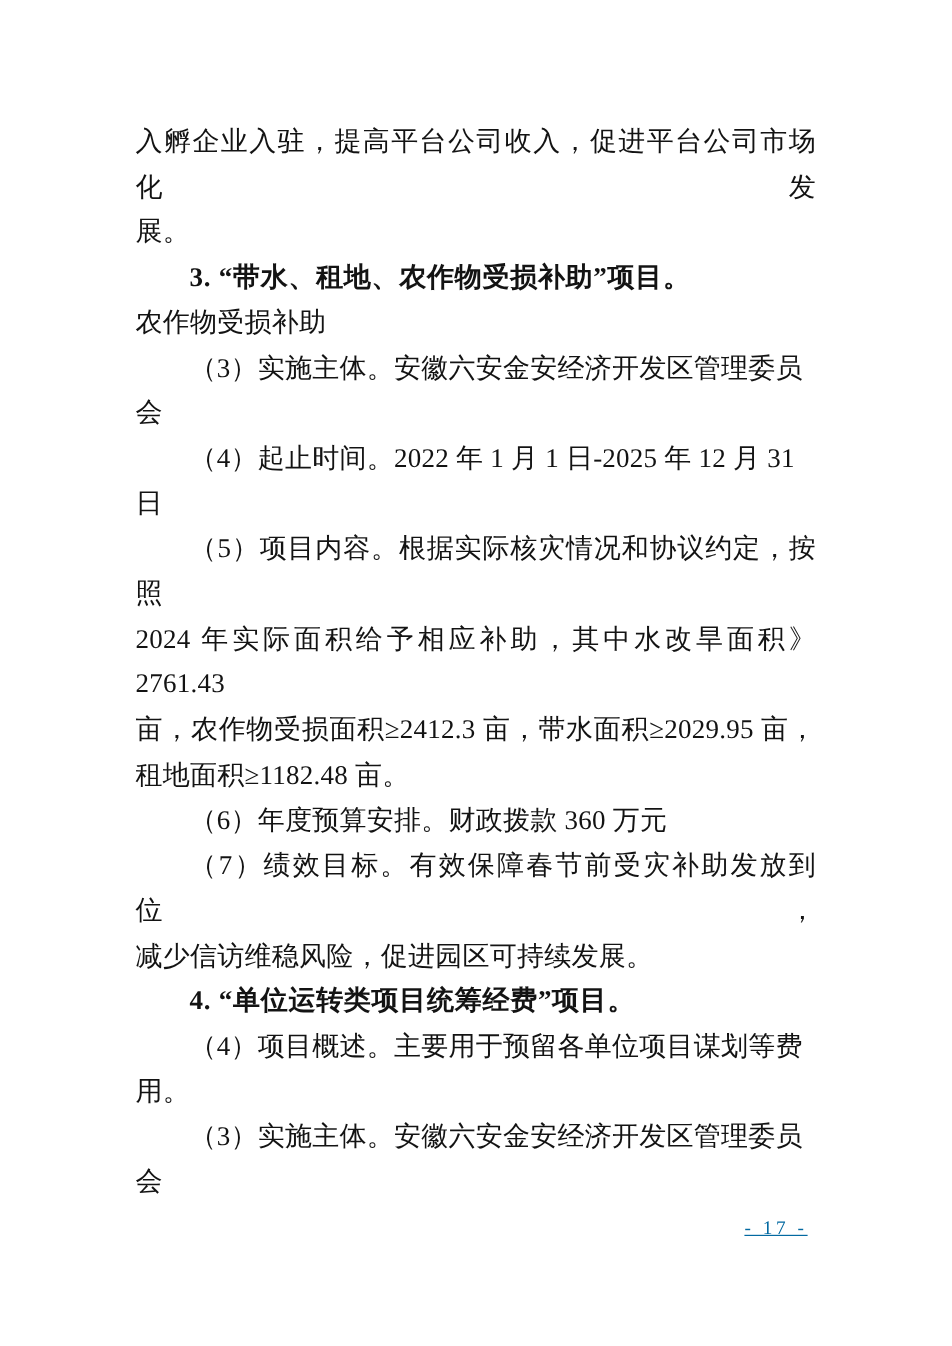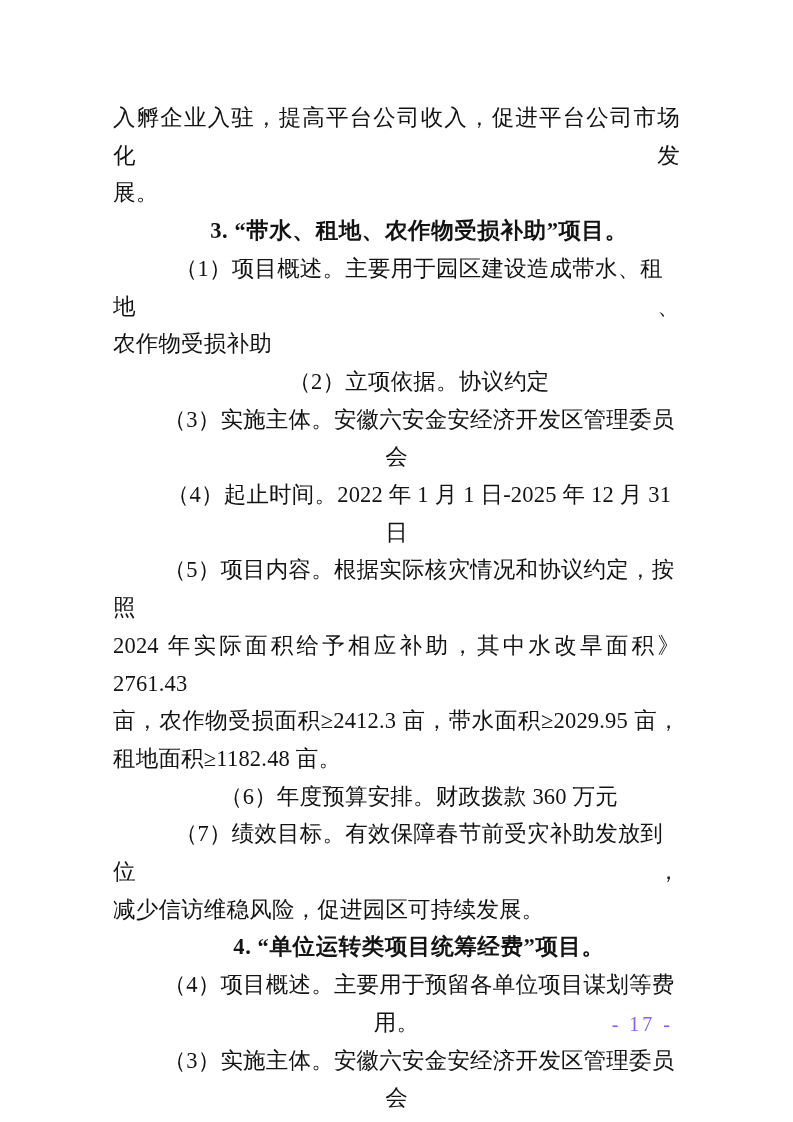--- a/index.html
+++ b/index.html
@@ -30,48 +30,46 @@
     white-space: normal;
     text-align: left;
     letter-spacing: 0.2px;
   }
   .line.justify {
     text-align: justify;
     text-align-last: justify;
   }
   .line.indent {
     text-indent: 45px;
-    text-align: center;
   }
   .line.bold {
     font-weight: 700;
     letter-spacing: 0.6px;
   }
   .footer-page-number {
     position: absolute;
     top: 1012px;
     right: 120px;
-    font-size: 20px;
+    font-size: 16px;
     line-height: 24px;
-    color: #8b5cf6;
+    color: #0369a1;
     letter-spacing: 3px;
     font-family: "Liberation Serif", "DejaVu Serif", serif;
+    text-decoration: underline;
   }
 </style>
 </head>
 <body>
 
 <div class="page">
   <div class="content">
       <div class="line justify">入孵企业入驻，提高平台公司收入，促进平台公司市场化发</div>
       <div class="line">展。</div>
       <div class="line bold indent">3. “带水、租地、农作物受损补助”项目。</div>
-      <div class="line indent justify">（1）项目概述。主要用于园区建设造成带水、租地、</div>
       <div class="line">农作物受损补助</div>
-      <div class="line indent">（2）立项依据。协议约定</div>
       <div class="line indent">（3）实施主体。安徽六安金安经济开发区管理委员会</div>
       <div class="line indent">（4）起止时间。2022 年 1 月 1 日-2025 年 12 月 31 日</div>
       <div class="line indent justify">（5）项目内容。根据实际核灾情况和协议约定，按照</div>
       <div class="line justify">2024 年实际面积给予相应补助，其中水改旱面积》2761.43</div>
       <div class="line justify">亩，农作物受损面积≥2412.3 亩，带水面积≥2029.95 亩，</div>
       <div class="line">租地面积≥1182.48 亩。</div>
       <div class="line indent">（6）年度预算安排。财政拨款 360 万元</div>
       <div class="line indent justify">（7）绩效目标。有效保障春节前受灾补助发放到位，</div>
       <div class="line">减少信访维稳风险，促进园区可持续发展。</div>
       <div class="line bold indent">4. “单位运转类项目统筹经费”项目。</div>

